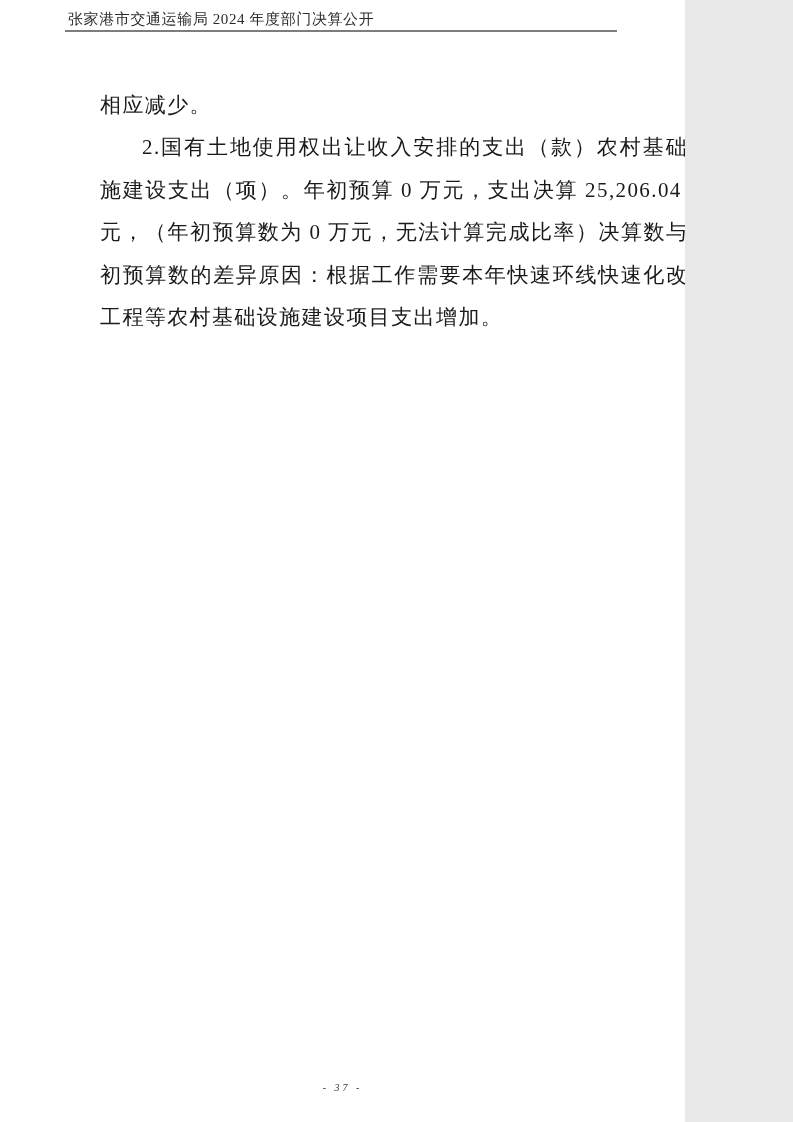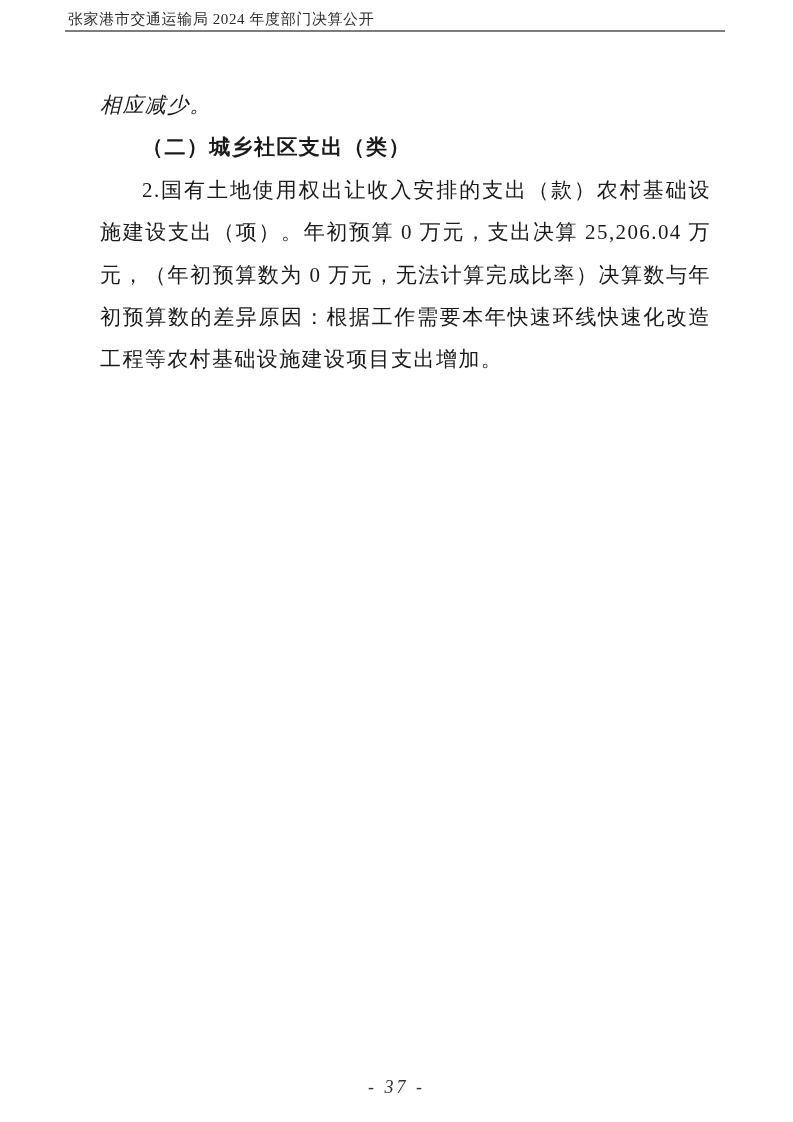--- a/index.html
+++ b/index.html
@@ -3,21 +3,21 @@
 <meta charset="utf-8">
 <style>
   * { margin: 0; padding: 0; box-sizing: border-box; }
   html, body { width: 793px; height: 1122px; }
   body {
     background: #e8e8e8;
     font-family: "Liberation Serif", "DejaVu Serif", serif;
   }
   .page {
     position: relative;
-    width: 793px;
+    width: 685px;
     height: 1122px;
     background: #ffffff;
     color: #1c1c1c;
     overflow: hidden;
   }
   
   .page-header {
     position: absolute;
     left: 65px;
     right: 68px;
@@ -46,51 +46,50 @@
     line-height: 42.4px;
     letter-spacing: 1.4px;
     text-align: justify;
     text-justify: inter-character;
     color: #1a1a1a;
   }
   .doc-body p {
     text-indent: 2em;
     margin: 0;
   }
-  .doc-body p.continuation { text-indent: 0; font-style: italic; }
+  .doc-body p.continuation { text-indent: 0; }
   .doc-body p.section-heading { font-weight: bold; }
   
   .page-footer {
     position: absolute;
     left: 0;
     right: 0;
     top: 1080px;
     text-align: center;
   }
   .page-number {
-    font-size: 18px;
+    font-size: 10px;
     line-height: 15px;
     letter-spacing: 3px;
     color: #333333;
     font-style: italic;
   }
 </style>
 </head>
 <body>
 
 <div class="page">
 
   <header class="page-header">
     <div class="header-title">张家港市交通运输局 2024 年度部门决算公开</div>
     <div class="header-rule"></div>
   </header>
 
   <main class="doc-body">
     <p class="continuation">相应减少。</p>
-    <p class="section-heading">（二）城乡社区支出（类）</p>
     <p>2.国有土地使用权出让收入安排的支出（款）农村基础设施建设支出（项）。年初预算 0 万元，支出决算 25,206.04 万元，（年初预算数为 0 万元，无法计算完成比率）决算数与年初预算数的差异原因：根据工作需要本年快速环线快速化改造工程等农村基础设施建设项目支出增加。</p>
   </main>
 
   <footer class="page-footer">
     <div class="page-number">- 37 -</div>
   </footer>
 
 </div>
 
 </body></html>

